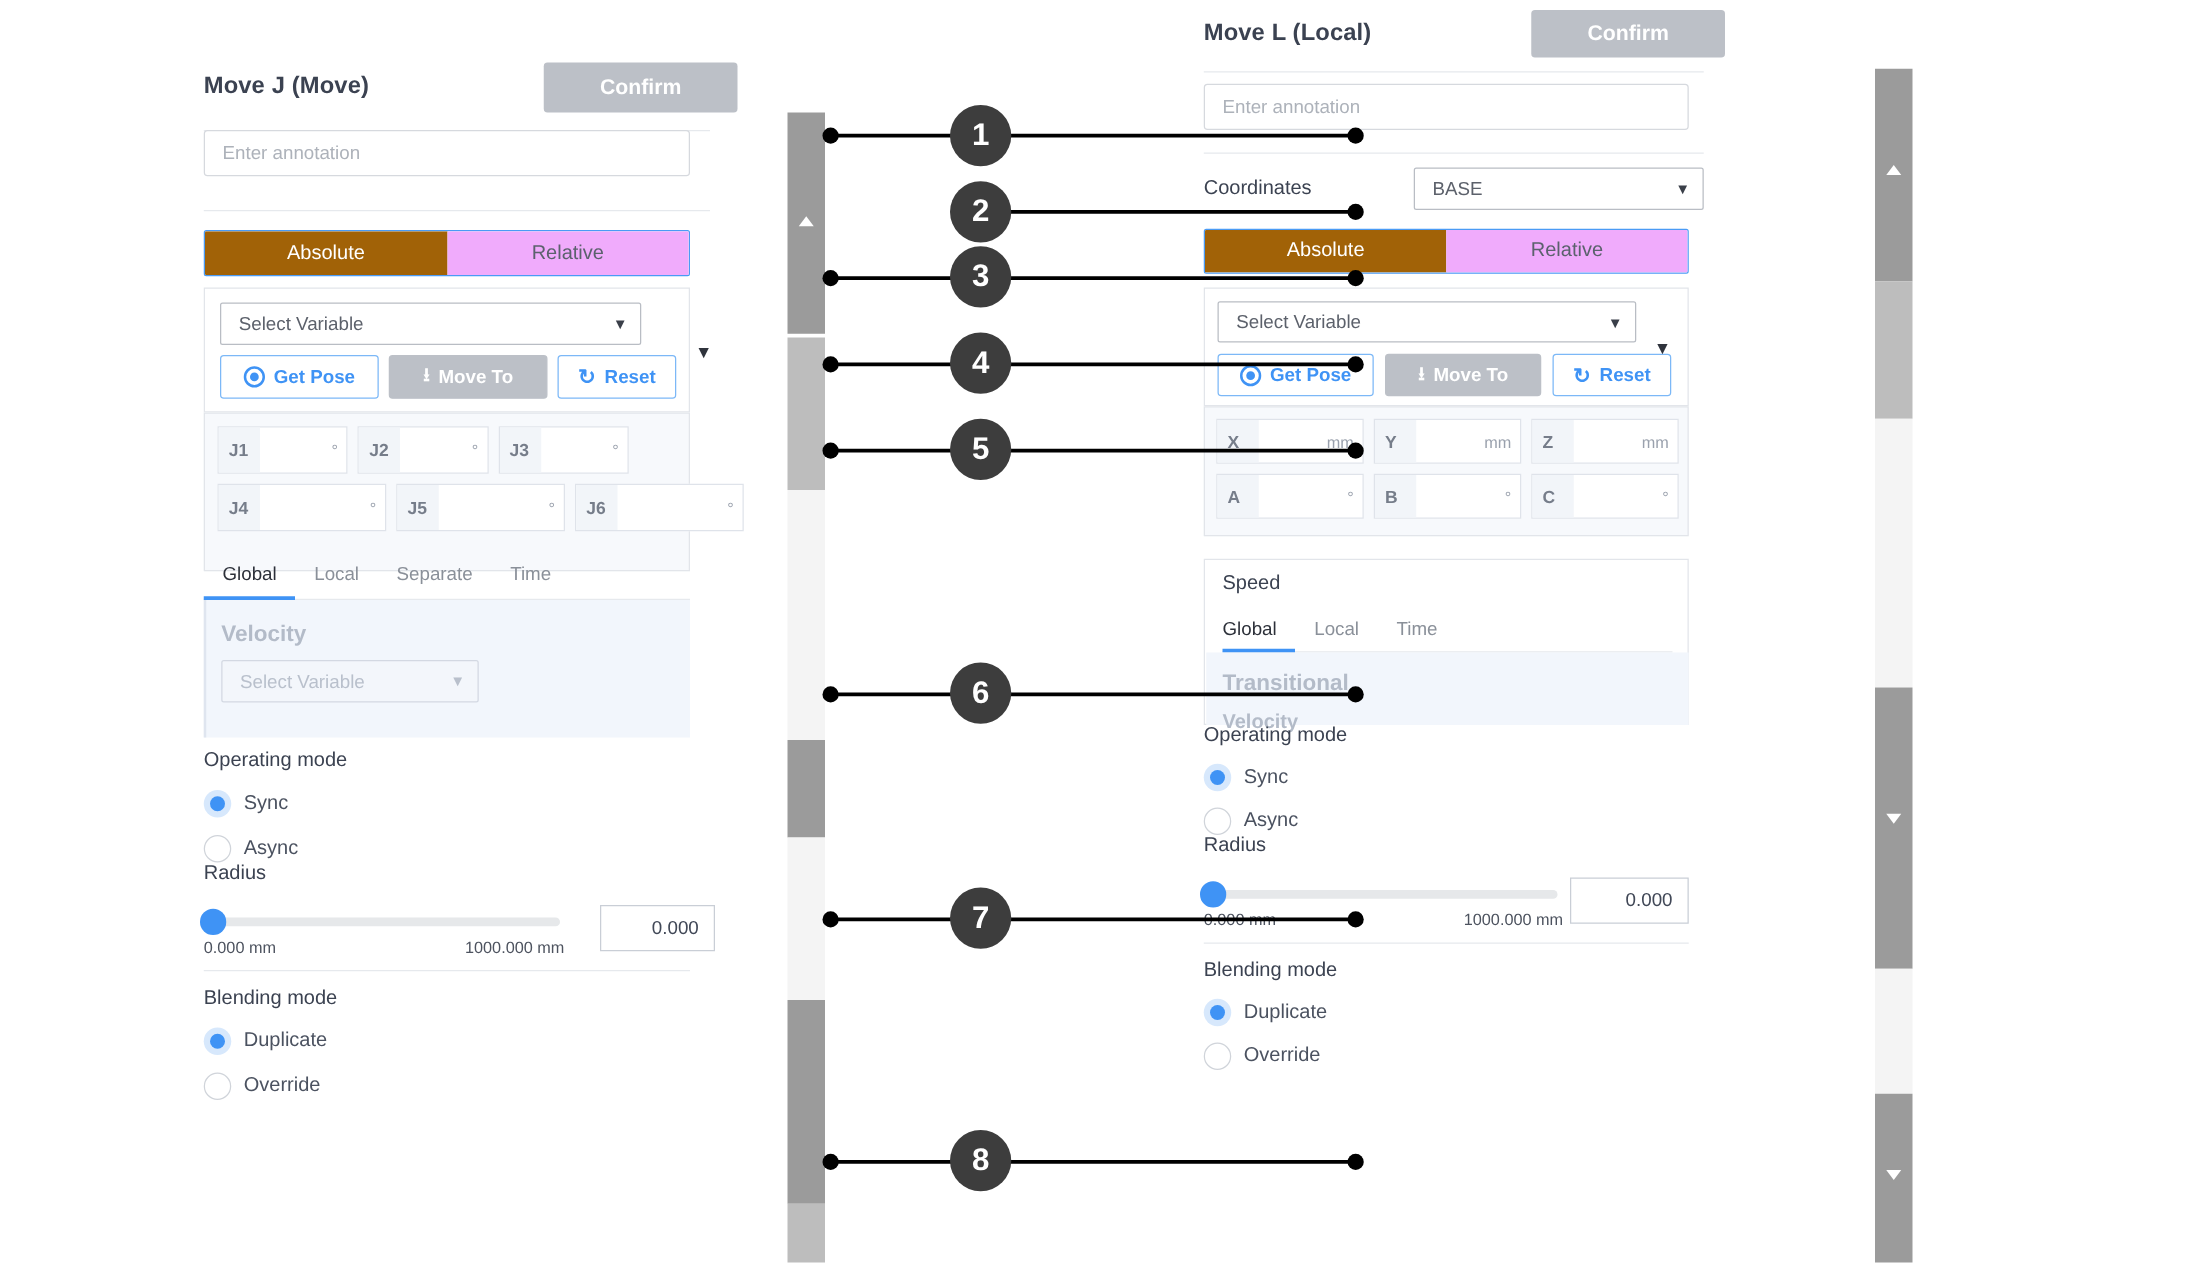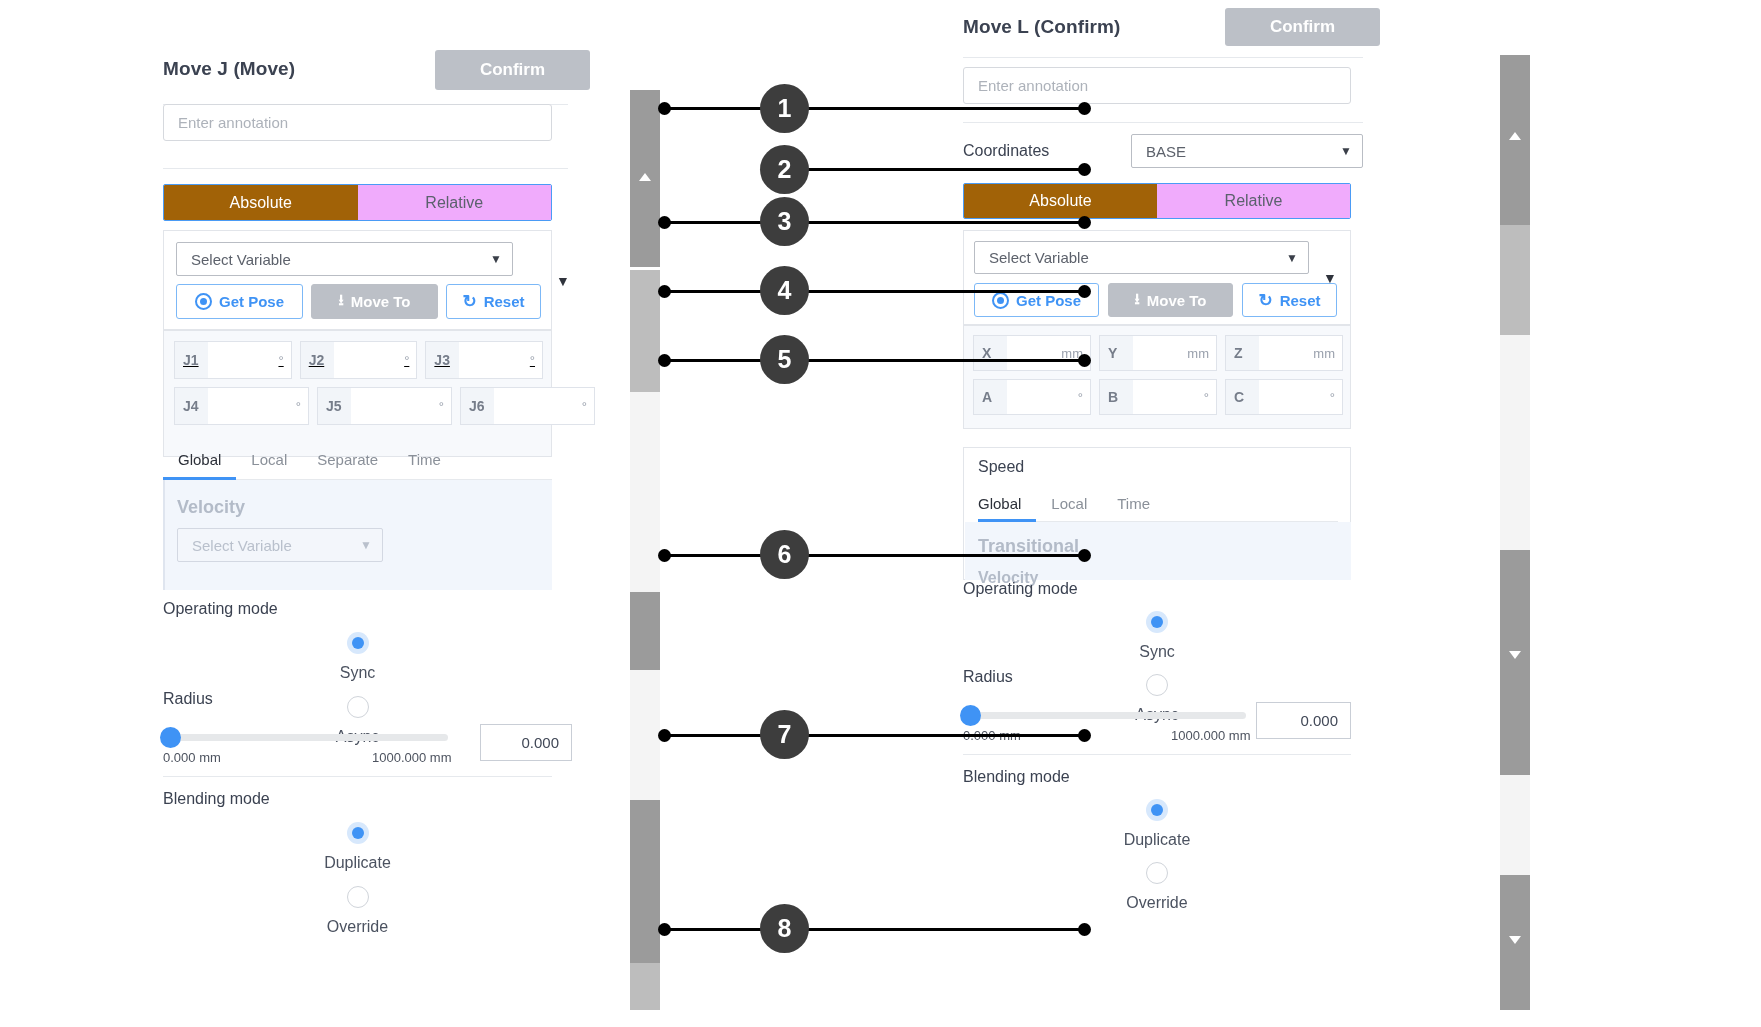--- a/index.html
+++ b/index.html
@@ -80,21 +80,21 @@
   .tabs > div.active::after {
     content: ""; position: absolute; left: 0; right: 0; bottom: -1px;
     height: 3px; background: #3f93f5;
   }
 
   .ghost-panel { background: #f2f6fc; }
   .ghost-title { font-size: 18px; font-weight: bold; color: #b3bbc8; text-align: center; }
 
   .sect-title { font-size: 16px; font-weight: normal; color: #3b4251; }
 
-  .radio-row { display: flex; align-items: center; gap: 10px; flex-direction: column; }
+  .radio-row { display: flex; align-items: center; gap: 10px; }
   .radio { width: 22px; height: 22px; border-radius: 50%; position: relative; flex: none; }
   .radio.checked { background: #d7e8fc; }
   .radio.checked::after {
     content:""; position:absolute; left:5px; top:5px; width:12px; height:12px;
     border-radius:50%; background:#3f93f5;
   }
   .radio.unchecked { border: 1px solid #d0d4da; background: #fff; }
   .radio-label { font-size: 16px; color: #4b5260; }
 
   .slider-track { height: 7px; border-radius: 4px; background: #e6e8ea; position: relative; }
@@ -168,21 +168,21 @@
       </div>
       <div class="act-btn" style="position:absolute; left:282px; top:53px; width:95px; height:35px;">
         <span style="font-size:17px;">↻</span>
         <span>Reset</span>
       </div>
     </div>
 
     <div style="position:absolute; left:416px; top:243px; font-size:14px; color:#2f333c;">▼</div>
 
     <div class="box-outline" style="position:absolute; left:23px; top:300px; width:389px; height:127px; background:#f7f9fc;">
-      <div class="field-grid" style="position:absolute; left:10px; top:10px; width:369px; height:38px;text-decoration:underline;">
+      <div class="field-grid" style="position:absolute; left:10px; top:10px; width:329px; height:38px;">
         <div class="fld">
           <div class="lab">J1</div>
           <div class="val">°</div>
         </div>
         <div class="fld">
           <div class="lab">J2</div>
           <div class="val">°</div>
         </div>
         <div class="fld">
           <div class="lab">J3</div>
@@ -267,21 +267,21 @@
     <div class="sb-seg sb-light" style="left:0; top:302px; width:30px; height:200px;"></div>
     <div class="sb-seg sb-dark" style="left:0; top:502px; width:30px; height:78px;"></div>
     <div class="sb-seg sb-light" style="left:0; top:580px; width:30px; height:130px;"></div>
     <div class="sb-seg sb-dark" style="left:0; top:710px; width:30px; height:163px;"></div>
     <div class="sb-seg sb-mid" style="left:0; top:873px; width:30px; height:47px;"></div>
   </div>
 
   <div class="panel" style="left:950px; top:0px; width:430px; height:920px;">
 
     <div style="position:absolute; left:13px; top:8px; width:410px; height:40px;">
-      <div class="panel-title" style="position:absolute; left:0; top:8px;">Move L (Confirm)</div>
+      <div class="panel-title" style="position:absolute; left:0; top:8px;">Move L (Local)</div>
       <button class="confirm-btn" style="position:absolute; left:262px; top:0; width:155px; height:38px;">Confirm</button>
     </div>
 
     <div class="hr" style="position:absolute; left:13px; top:57px; width:400px;"></div>
 
     <div class="annot-input" style="position:absolute; left:13px; top:67px; width:388px; height:37px;">Enter annotation</div>
 
     <div class="hr" style="position:absolute; left:13px; top:122px; width:400px;"></div>
 
     <div style="position:absolute; left:13px; top:134px; width:400px; height:34px;">

